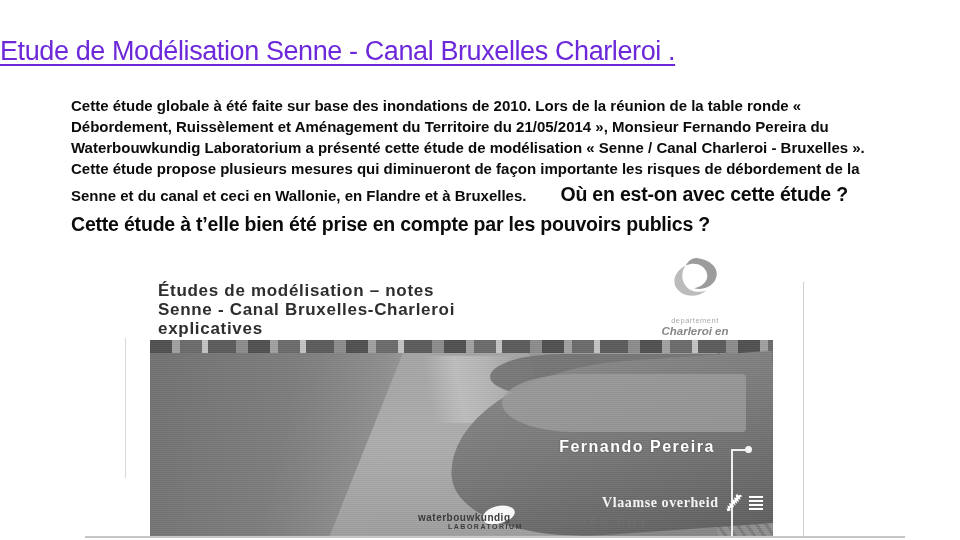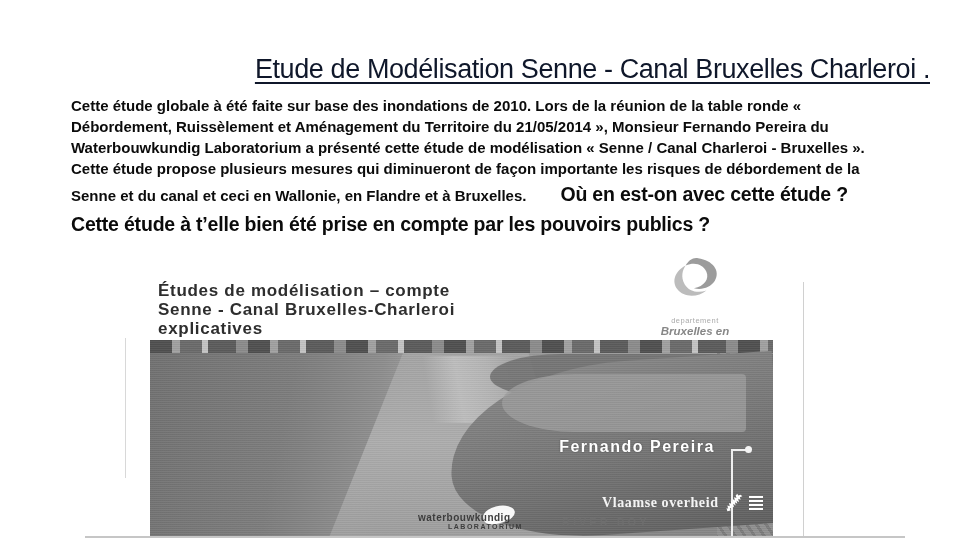--- a/index.html
+++ b/index.html
@@ -1,21 +1,21 @@
 <!DOCTYPE html>
 <html><head>
 <meta charset="utf-8">
 <style>
   html,body{margin:0;padding:0;background:#ffffff;}
   .page{position:relative;width:960px;height:540px;background:#ffffff;overflow:hidden;
         font-family:"Liberation Sans", sans-serif;color:#0a0a0a;}
 
   
-  .title{position:absolute;left:0;top:54px;width:930px;margin:0;text-align:right;
-         font-size:27px;font-weight:500;letter-spacing:-0.4px;color:#0f172a;
+  .title{position:absolute;left:0;top:36px;width:930px;margin:0;text-align:left;
+         font-size:27px;font-weight:500;letter-spacing:-0.4px;color:#6d28d9;
          text-decoration:underline;text-decoration-thickness:2px;text-underline-offset:4px;}
   .body-par{position:absolute;left:71px;top:95px;width:818px;margin:0;
             font-size:15px;font-weight:bold;line-height:21px;color:#0b0b0b;text-align:left;}
   .q-text{font-size:19.5px;line-height:30px;margin-left:34px;letter-spacing:-0.2px;}
 
   
   .scan{position:absolute;left:125px;top:250px;width:680px;height:287px;background:#ffffff;}
   .scan-heading{position:absolute;left:33px;top:31px;font-size:17px;line-height:19px;
                 font-weight:bold;color:#2e2e2e;letter-spacing:0.7px;}
   .mow{position:absolute;left:505px;top:6px;width:130px;text-align:center;}
@@ -73,32 +73,32 @@
 
 <div class="page">
 
   <h1 class="title">Etude de Modélisation Senne - Canal Bruxelles Charleroi .</h1>
 
   <p class="body-par"><span>Cette étude globale à été faite sur base des inondations de 2010. Lors de la réunion de la table ronde  « Débordement, Ruissèlement et Aménagement du Territoire du 21/05/2014 », Monsieur Fernando Pereira du Waterbouwkundig Laboratorium a présenté cette étude de modélisation « Senne / Canal Charleroi - Bruxelles ». Cette étude propose plusieurs mesures qui diminueront de façon importante les risques de débordement de la Senne et du canal et ceci en Wallonie, en Flandre et à Bruxelles.</span><span class="q-text">Où en est-on avec cette étude ? Cette étude à t’elle bien été prise en compte par les pouvoirs publics ?</span></p>
 
   <div class="scan">
 
     <div class="scan-heading">
-      <div>Études de modélisation – compte</div>
+      <div>Études de modélisation – notes</div>
       <div>Senne - Canal Bruxelles-Charleroi</div>
       <div>explicatives</div>
     </div>
 
     <div class="mow">
       <svg width="56" height="46" viewBox="0 0 54 44">
         <path d="M30 2 C44 4 52 14 46 24 C42 30 34 33 26 31 C36 29 41 22 38 15 C35 8 27 5 18 9 C21 4 25 1 30 2 Z" fill="#9c9c9c"></path>
         <path d="M18 9 C8 14 4 24 10 32 C16 40 30 40 38 33 C30 36 21 34 17 27 C13 20 15 13 18 9 Z" fill="#bcbcbc"></path>
       </svg>
       <div class="mow-dept">departement</div>
-      <div class="mow-line">Bruxelles en</div>
+      <div class="mow-line">Charleroi en</div>
       <div class="mow-line">Openbare Werken</div>
     </div>
 
     <div class="photo">
       <div class="ph-bank"></div>
       <div class="ph-water"></div>
       <div class="ph-wall"></div>
       <div class="ph-dock"></div>
       <div class="ph-top"></div>
       <div class="ph-barge2"></div>

